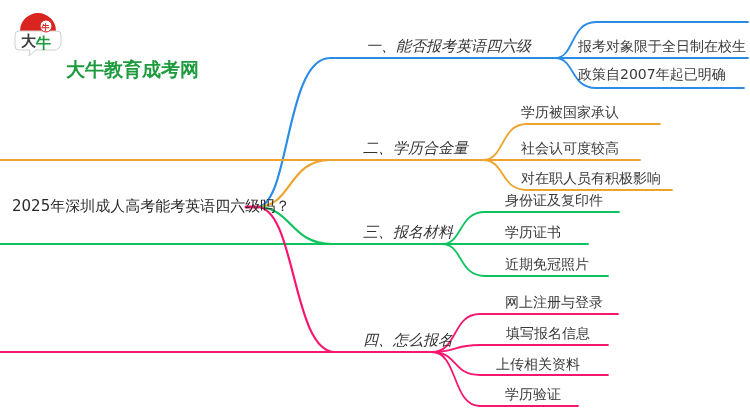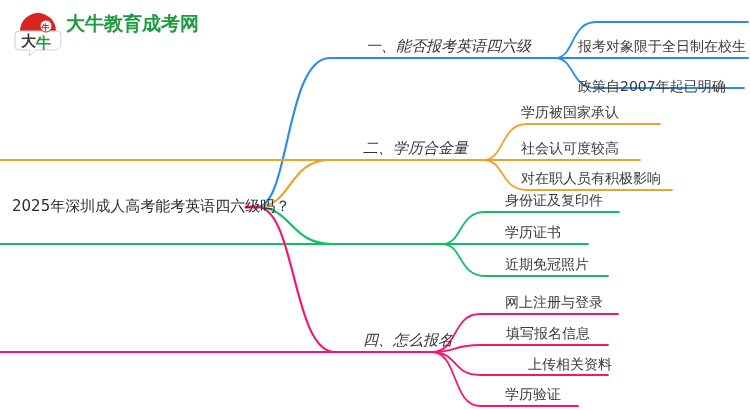--- a/index.html
+++ b/index.html
@@ -12,20 +12,21 @@
   #stage{position:absolute;left:0;top:0;width:750px;height:410px;}
 
   
   #logo{position:absolute;left:14px;top:8px;width:180px;height:50px;}
   #logo-mark{position:absolute;left:0;top:2px;width:48px;height:46px;}
   #logo-text{position:absolute;left:52px;top:4px;width:130px;}
   #logo-title{
     font-size:19px;font-weight:bold;color:#1d9b3e;
     letter-spacing:0px;line-height:22px;white-space:nowrap;
     font-family:"DejaVu Sans",sans-serif;
+    margin-top:46px;
   }
   #logo-sub{
     font-size:11.5px;font-weight:bold;color:#4a4a4a;
     line-height:15px;white-space:nowrap;margin-top:1px;
     font-family:"DejaVu Sans Mono",monospace;
   }
 
   
   #wires{position:absolute;left:0;top:0;width:750px;height:410px;}
   #wires path{fill:none;stroke-linecap:round;}
@@ -88,30 +89,31 @@
     <path d="M432 352 C 458 352, 452 314, 480 314 L 618 314" stroke="#f7166f" stroke-width="1.8"></path>
     <path d="M432 352 C 458 352, 452 345, 480 345 L 608 345" stroke="#f7166f" stroke-width="1.8"></path>
     <path d="M432 352 C 458 352, 452 375, 480 375 L 608 375" stroke="#f7166f" stroke-width="1.8"></path>
     <path d="M432 352 C 458 352, 452 406, 480 406 L 578 406" stroke="#f7166f" stroke-width="1.8"></path>
   </svg>
 
   <div class="node root-node">2025年深圳成人高考能考英语四六级吗？</div>
 
   <div class="node branch-node" style="left:366px;top:36px;">一、能否报考英语四六级</div>
   <div class="node leaf-node" style="left:578px;top:37px;">报考对象限于全日制在校生</div>
-  <div class="node leaf-node" style="left:578px;top:77px;text-align:right;">政策自2007年起已明确</div>
+  <div class="node leaf-node" style="left:578px;top:65px;text-align:right;">政策自2007年起已明确</div>
 
   <div class="node branch-node" style="left:363px;top:138px;">二、学历合金量</div>
   <div class="node leaf-node" style="left:521px;top:103px;">学历被国家承认</div>
   <div class="node leaf-node" style="left:521px;top:139px;">社会认可度较高</div>
   <div class="node leaf-node" style="left:521px;top:169px;">对在职人员有积极影响</div>
 
+  <div class="node branch-node" style="left:363px;top:222px;">三、报名材料</div>
   <div class="node leaf-node" style="left:505px;top:191px;">身份证及复印件</div>
   <div class="node leaf-node" style="left:505px;top:223px;">学历证书</div>
   <div class="node leaf-node" style="left:505px;top:255px;">近期免冠照片</div>
 
   <div class="node branch-node" style="left:363px;top:330px;">四、怎么报名</div>
   <div class="node leaf-node" style="left:505px;top:293px;">网上注册与登录</div>
   <div class="node leaf-node" style="left:506px;top:324px;">填写报名信息</div>
-  <div class="node leaf-node" style="left:528px;top:355px;">上传相关资料</div>
+  <div class="node leaf-node" style="left:496px;top:355px;">上传相关资料</div>
   <div class="node leaf-node" style="left:505px;top:385px;">学历验证</div>
 
 </div>
 
 </body></html>

